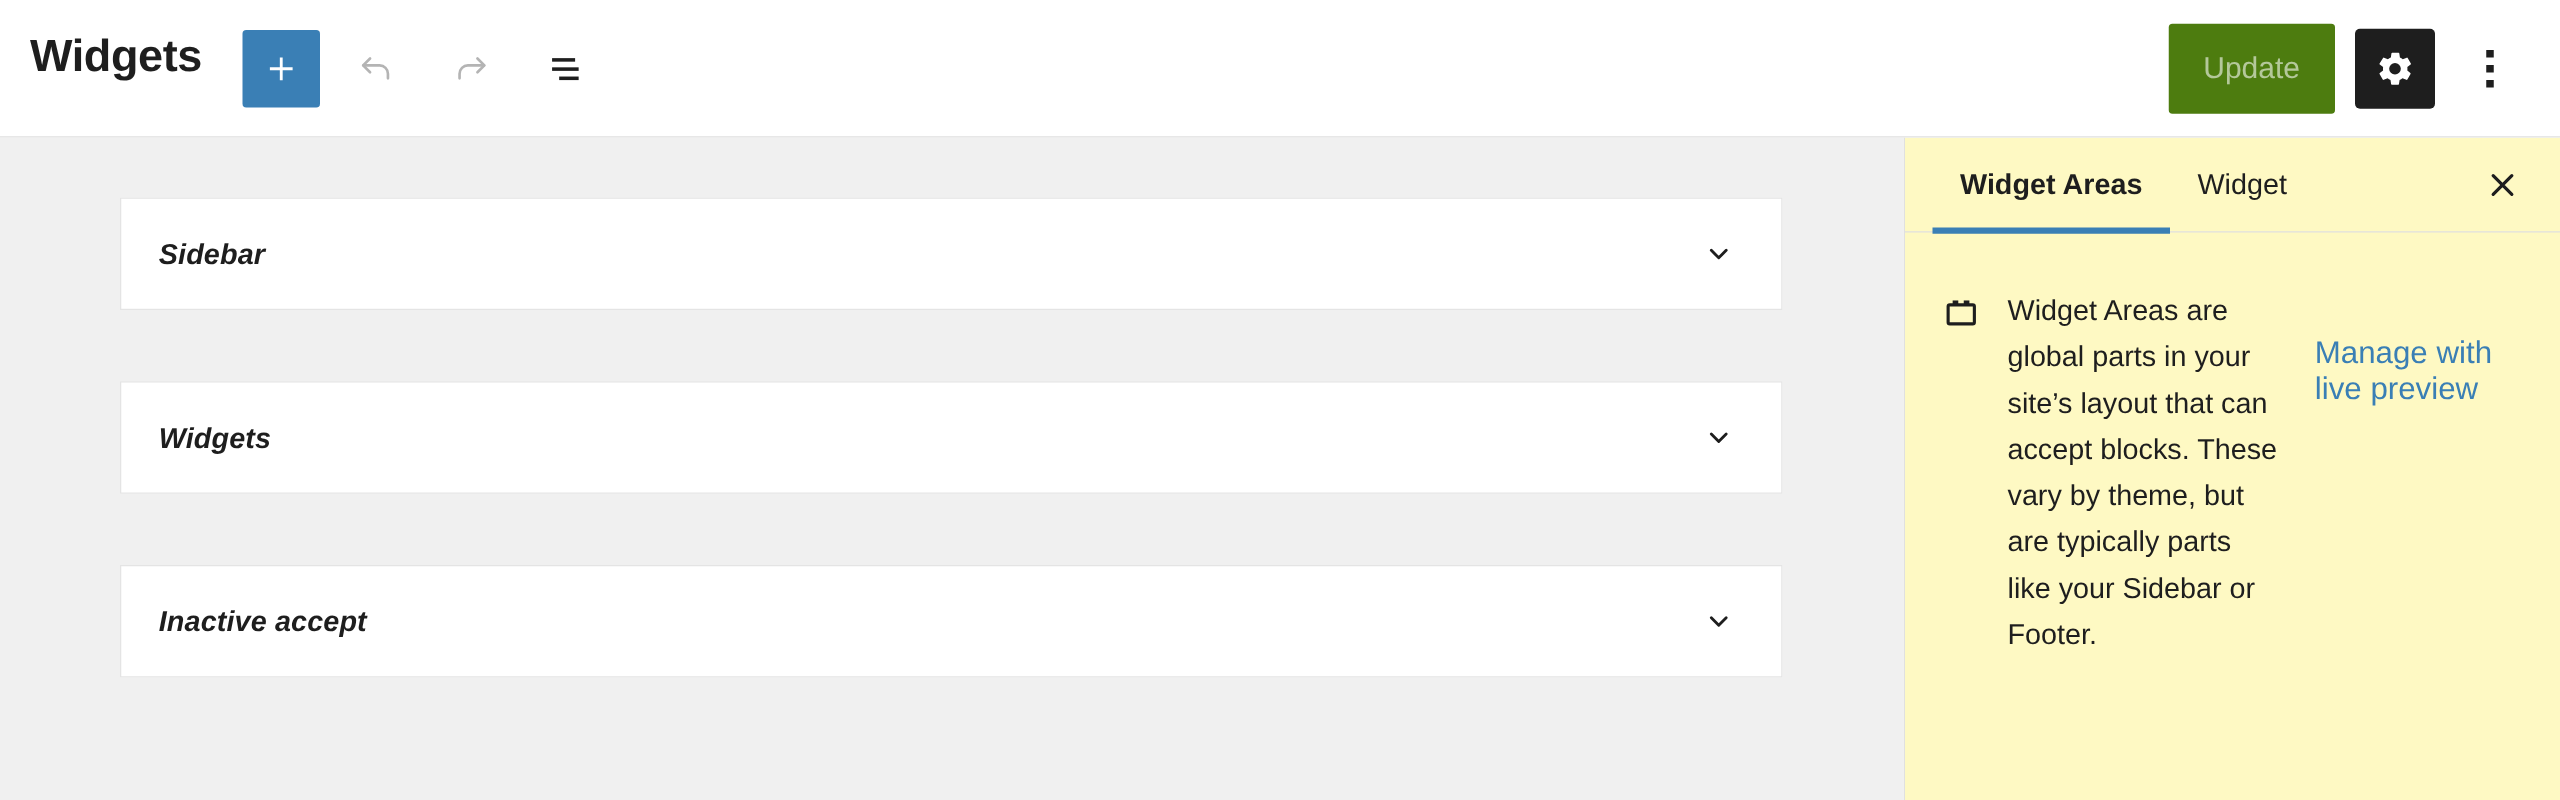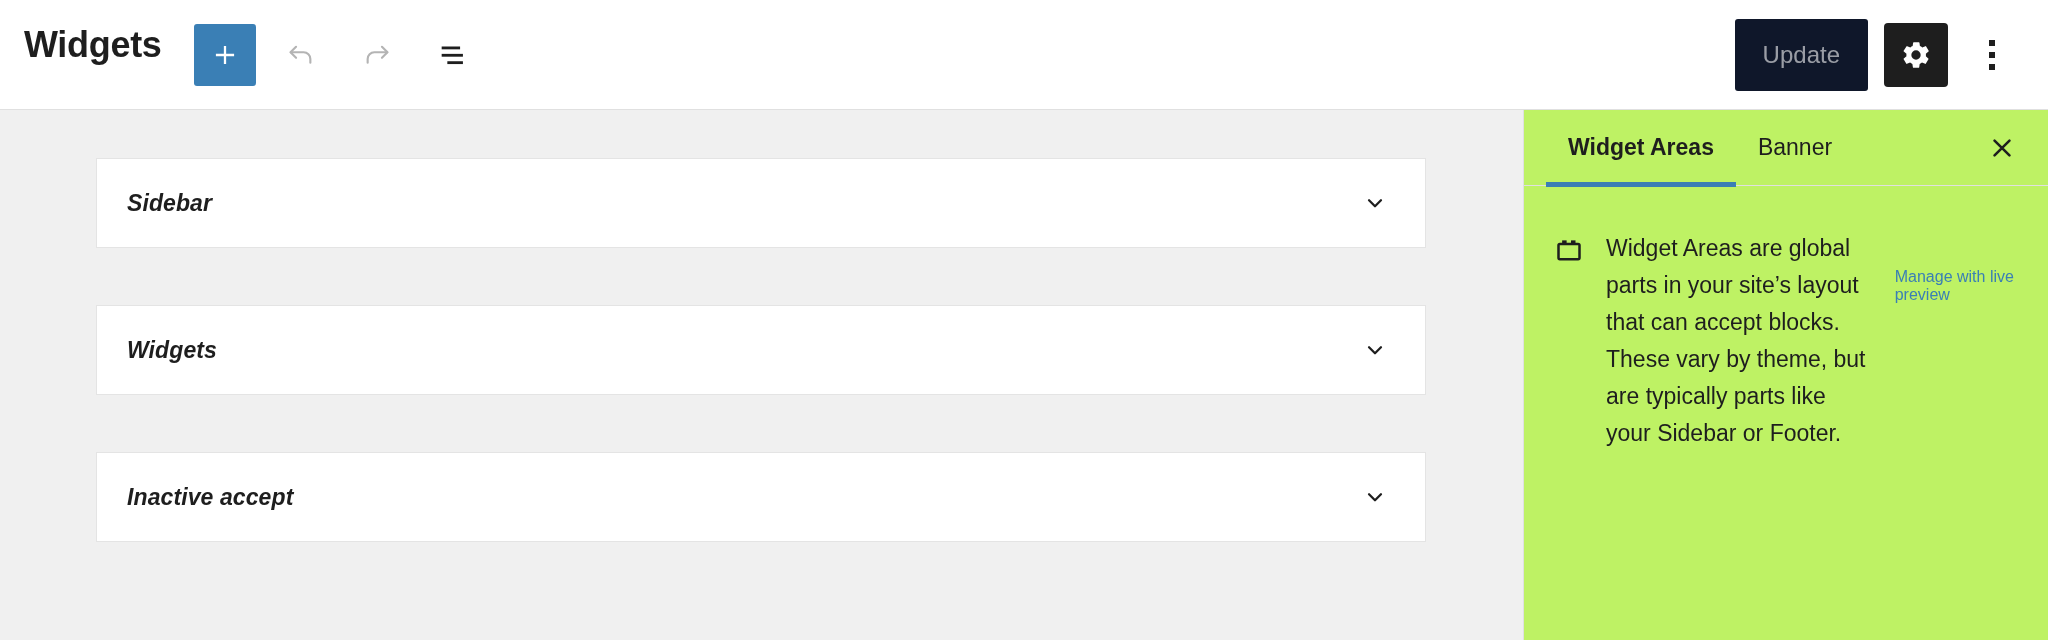--- a/index.html
+++ b/index.html
@@ -92,21 +92,21 @@
     margin-left: auto;
     display: flex;
     align-items: center;
     gap: 16px;
   }
 
   .btn-update {
     height: 72px;
     min-width: 128px;
     padding: 0 28px;
-    background: #0f172a;
+    background: #4d7c0f;
     color: rgba(255,255,255,0.58);
     border: none;
     border-radius: 3px;
     font-size: 24px;
     font-family: "Liberation Sans", sans-serif;
     cursor: default;
     display: flex;
     align-items: center;
     justify-content: center;
     white-space: nowrap;
@@ -195,21 +195,21 @@
     align-items: center;
     justify-content: center;
     width: 40px;
     height: 40px;
   }
 
   
   .sidebar {
     width: 525px;
     min-width: 525px;
-    background: #bef264;
+    background: #fef9c3;
     border-left: 1px solid #e0e0e0;
     display: flex;
     flex-direction: column;
   }
 
   .sidebar-tabs {
     display: flex;
     align-items: center;
     height: 76px;
     border-bottom: 1px solid #e0e0e0;
@@ -279,21 +279,21 @@
     font-size: 23px;
     line-height: 37px;
     color: #1e1e1e;
     max-width: 400px;
   }
 
   .manage-link {
     display: inline-block;
     margin-top: 38px;
     margin-left: 29px;
-    font-size: 16px;
+    font-size: 25px;
     color: #3a7fb5;
     text-decoration: none;
     cursor: pointer;
   }
 </style>
 </head>
 <body>
 
 <div class="app">
 
@@ -387,21 +387,21 @@
           </span>
         </div>
 
       </div>
     </div>
 
     <div class="sidebar">
 
       <div class="sidebar-tabs">
         <button class="sidebar-tab active">Widget Areas</button>
-        <button class="sidebar-tab">Banner</button>
+        <button class="sidebar-tab">Widget</button>
 
         <button class="btn-close-sidebar" title="Close settings">
           <svg width="28" height="28" viewBox="0 0 24 24">
             <path d="M5.6 5.6 18.4 18.4M18.4 5.6 5.6 18.4" stroke="#1e1e1e" stroke-width="2.2" fill="none" stroke-linecap="round"></path>
           </svg>
         </button>
       </div>
 
       <div class="sidebar-body">
 

